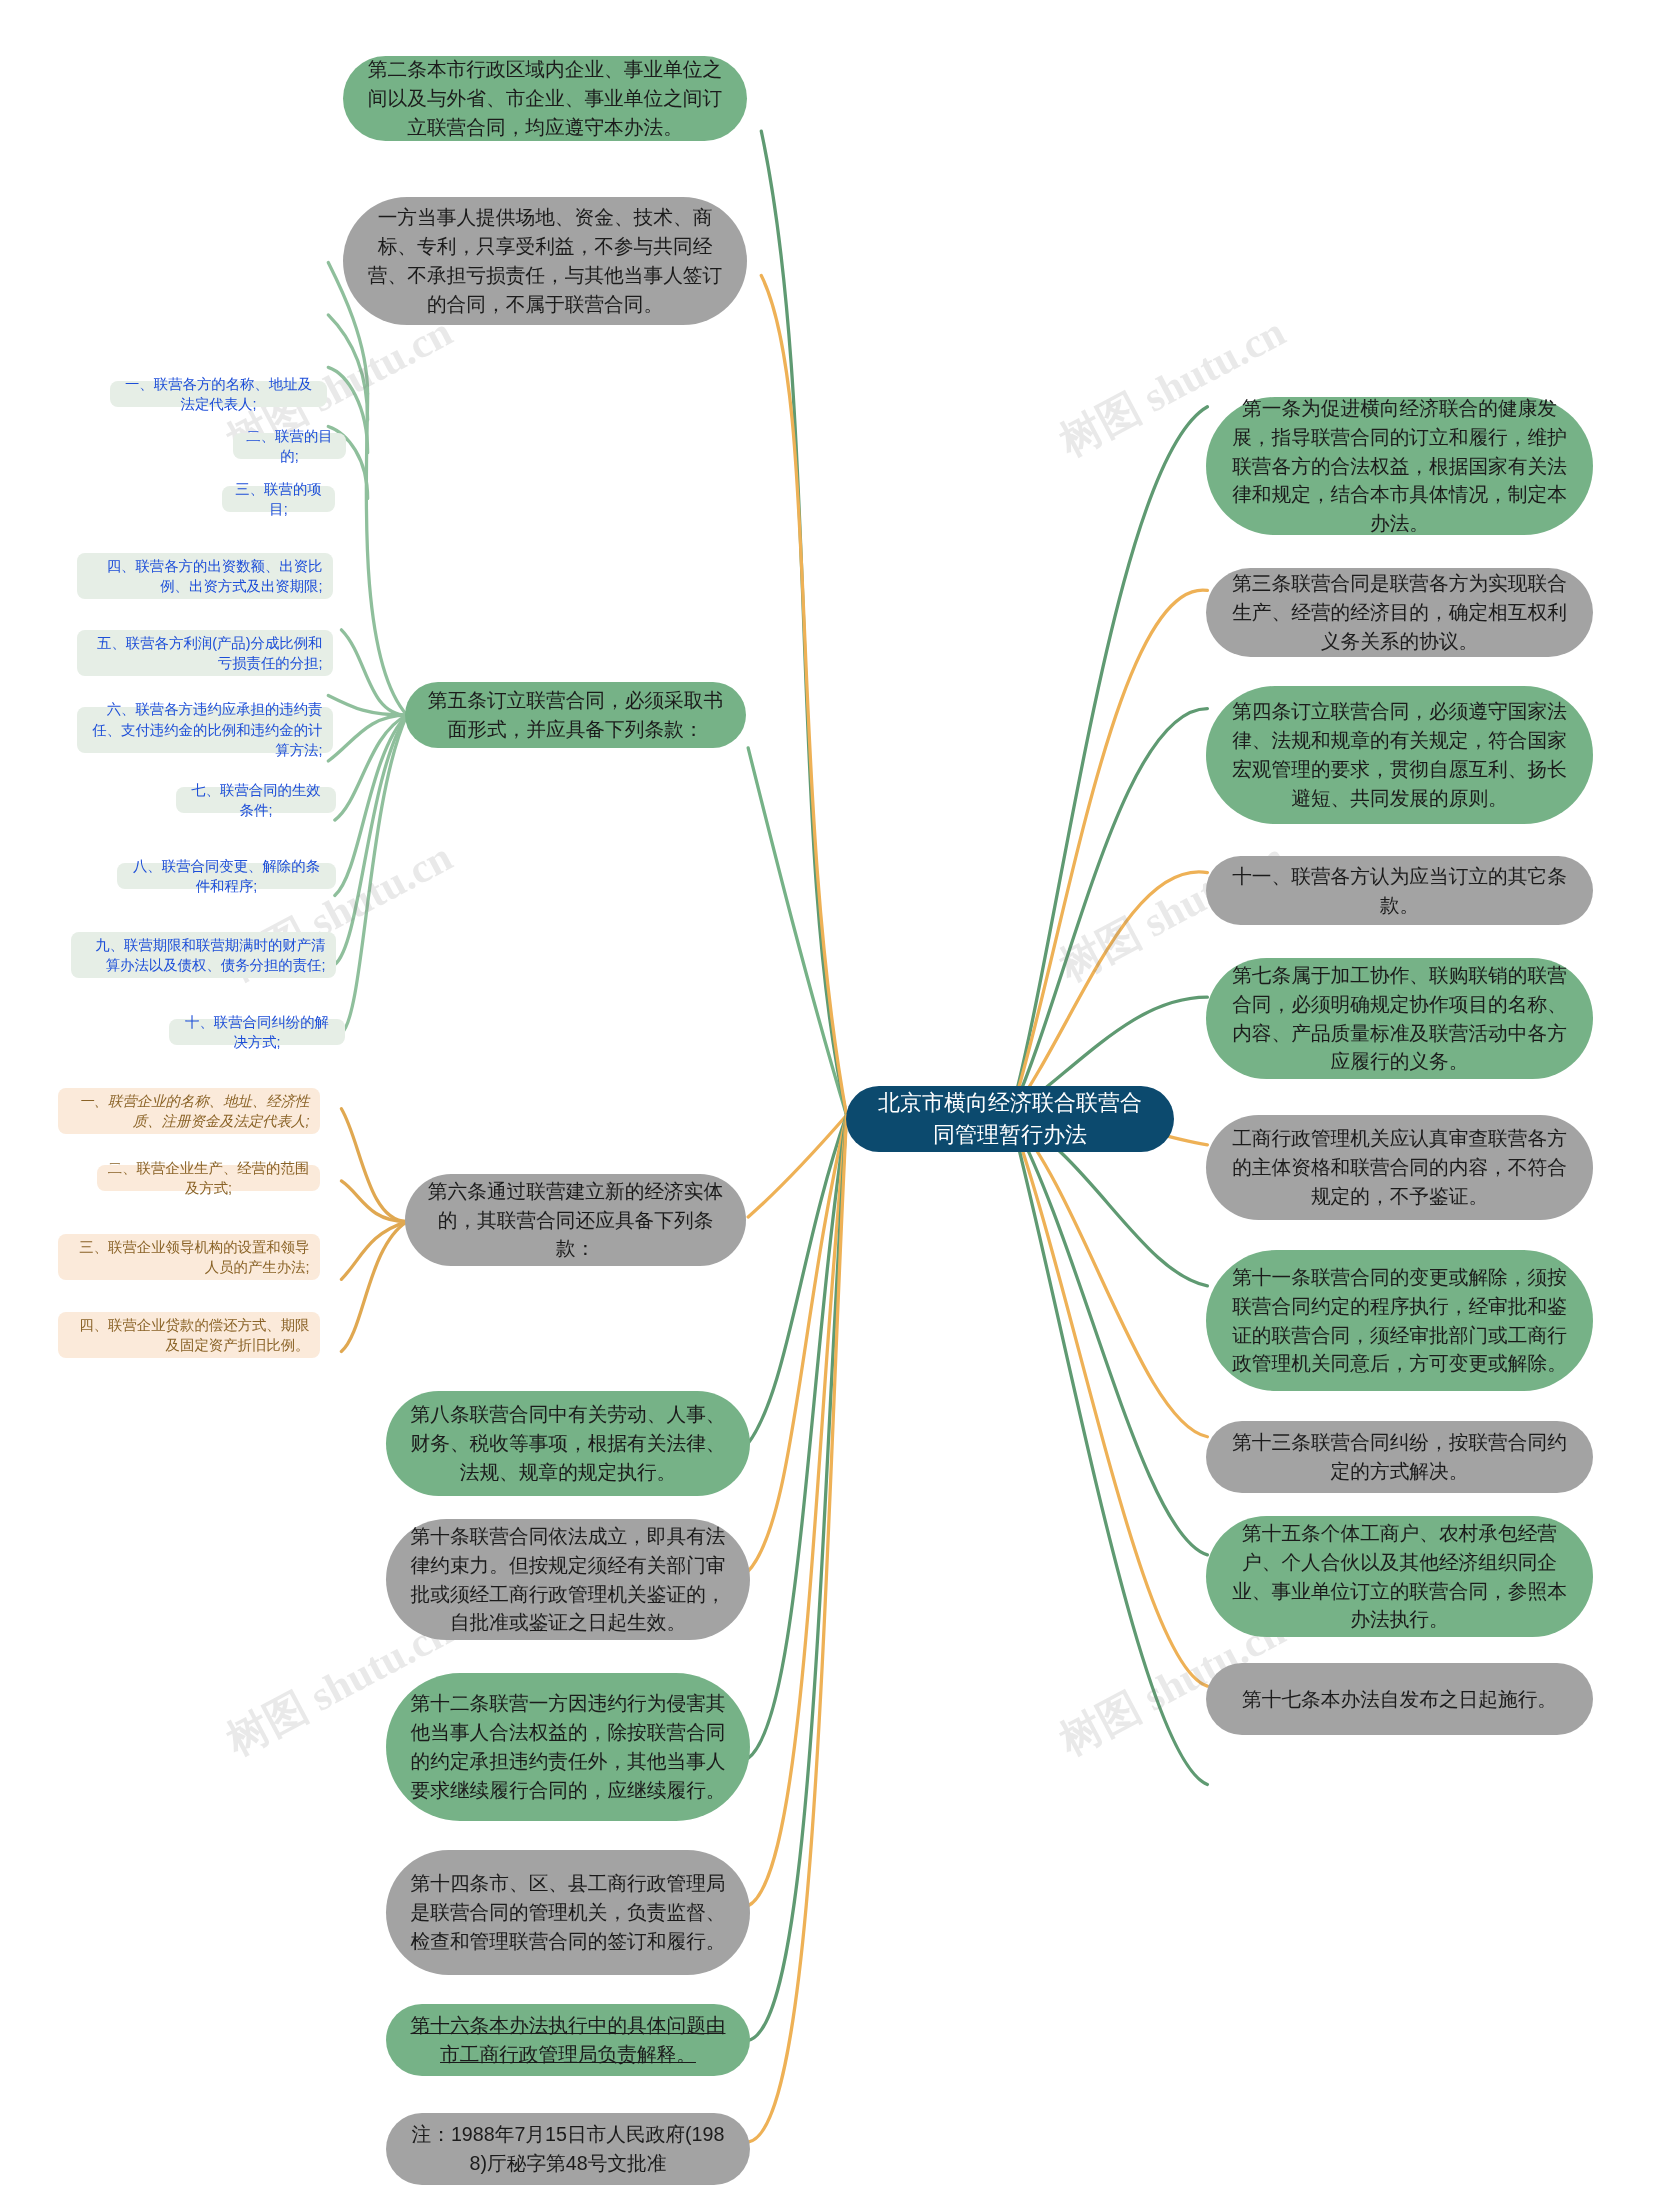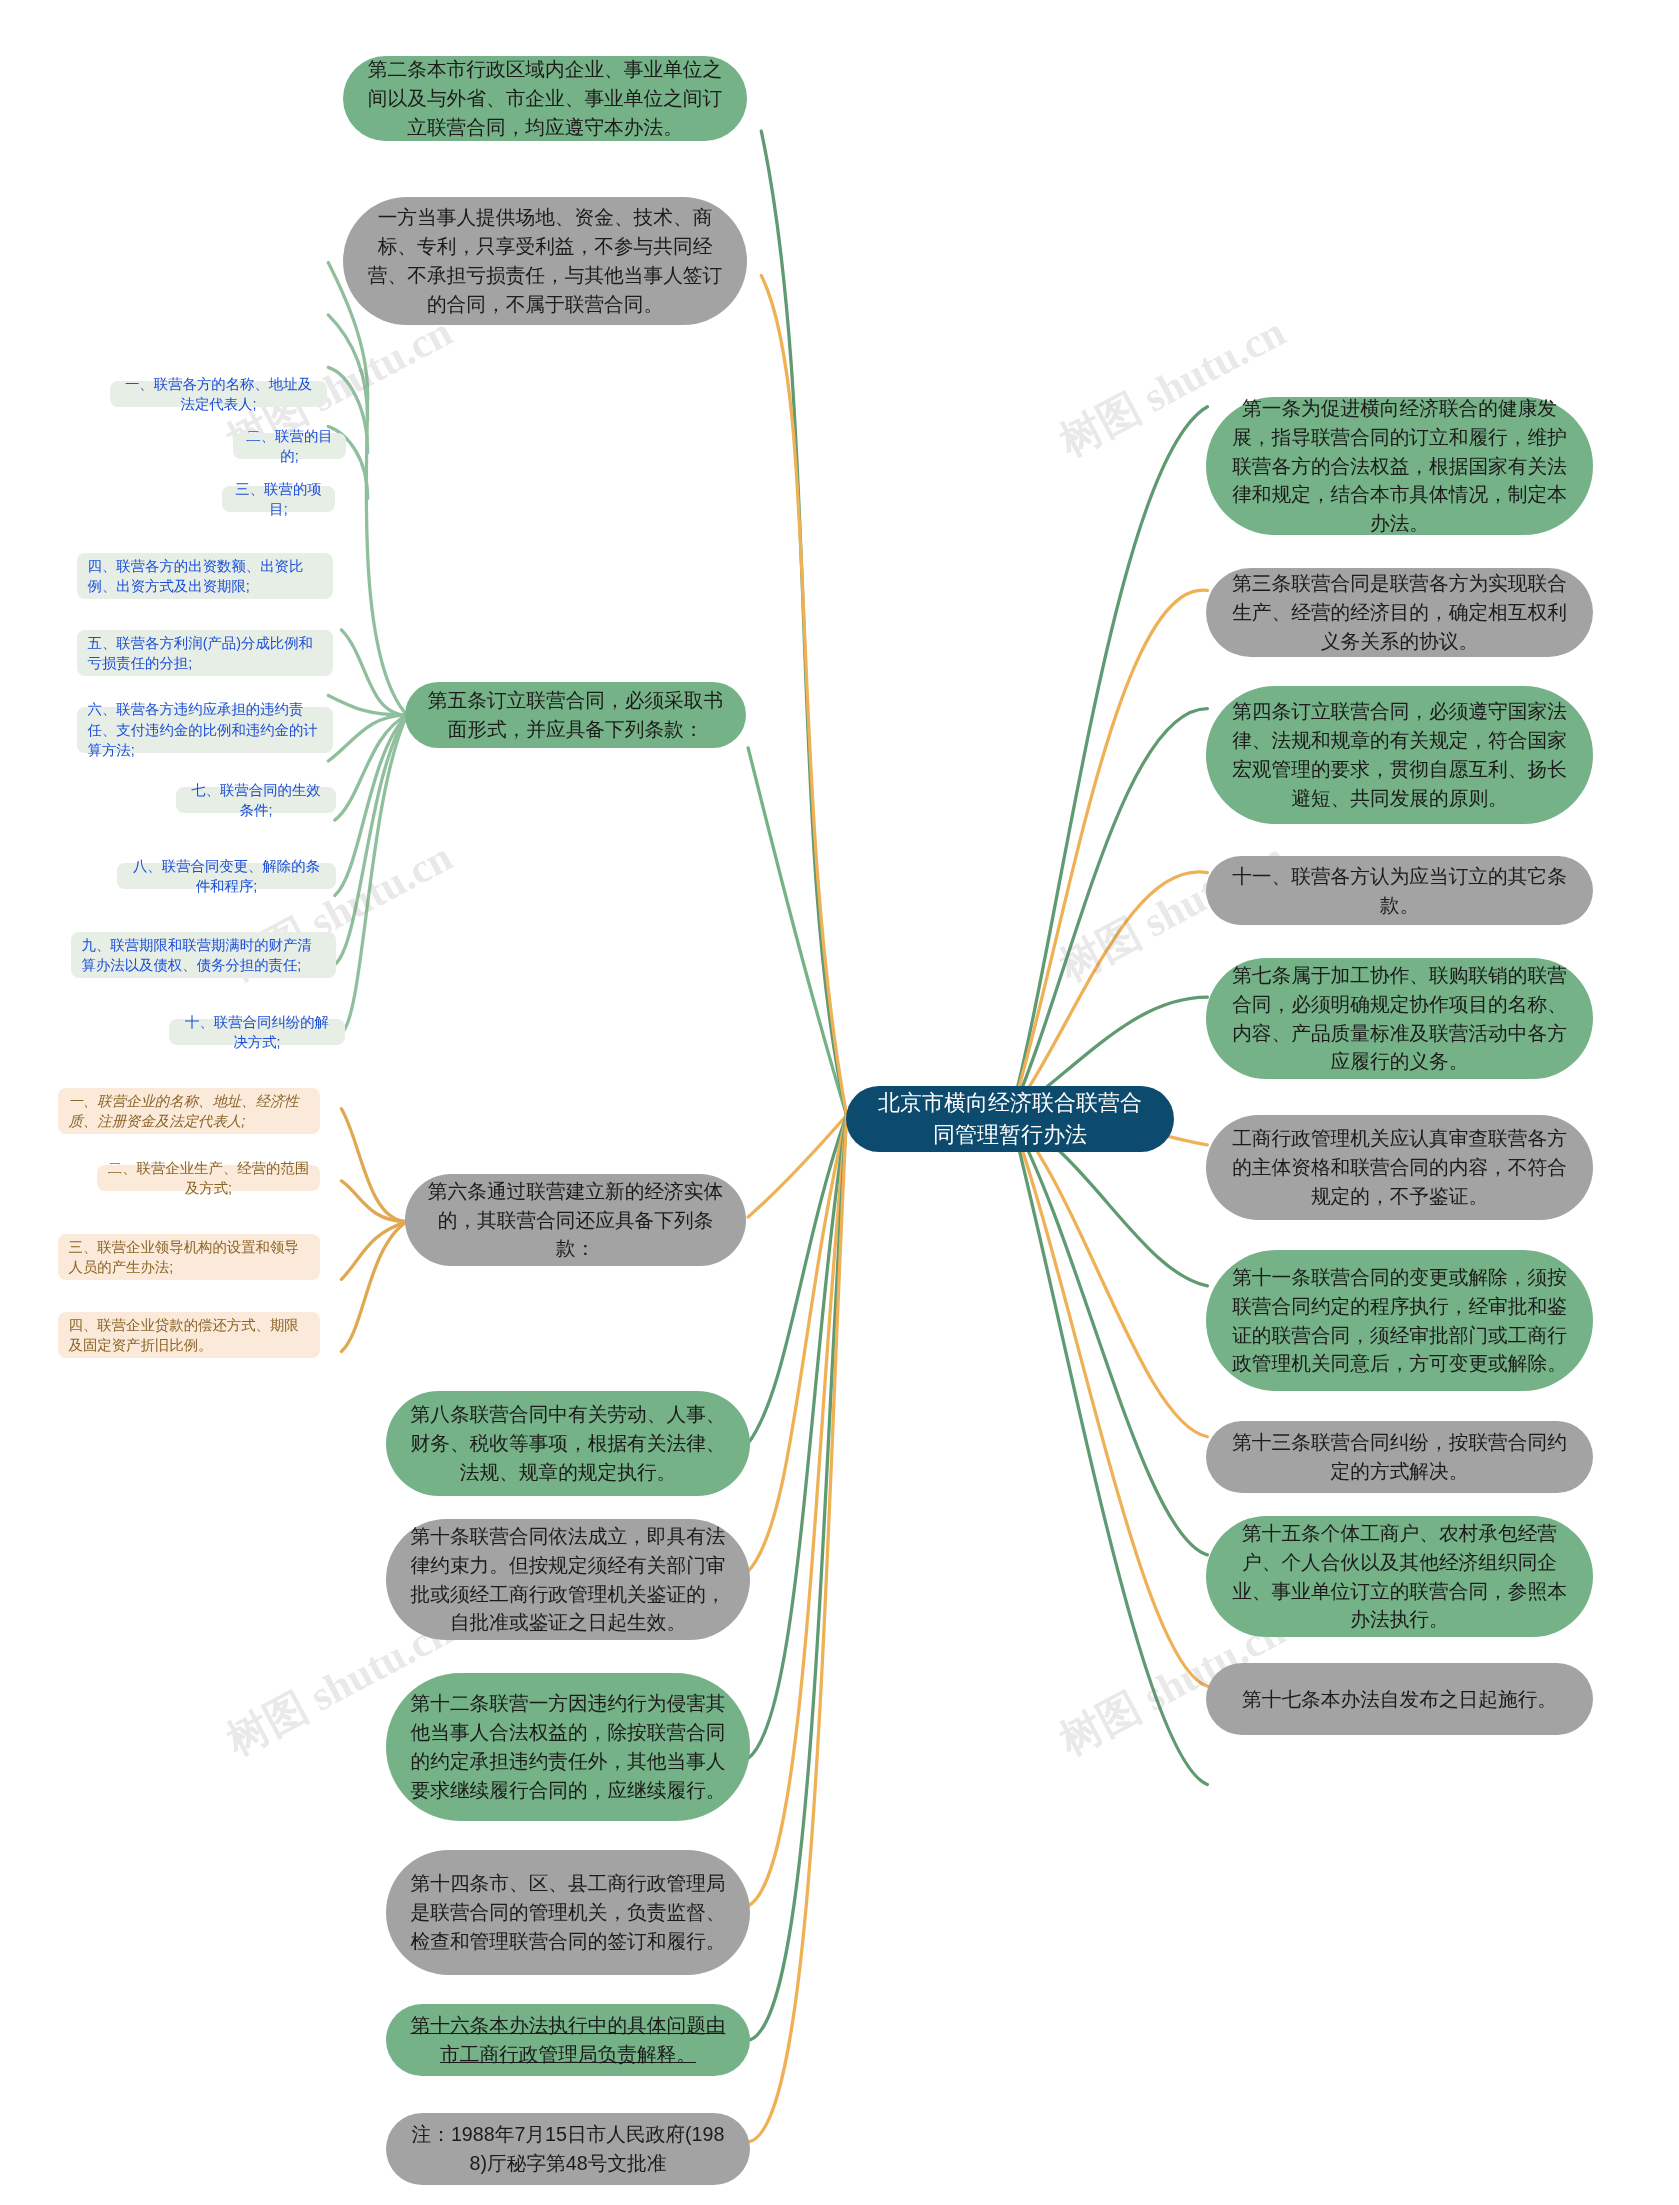--- a/index.html
+++ b/index.html
@@ -53,21 +53,21 @@
     border-radius:7.9px;
     padding:7.2px 10.5px;
     font-size:14.4px;
     color:#233024;
     line-height:1.42;
   }
   .chip.greenlite{background:#e6eee6;color:#1d4ed8;}
   .chip.orangelite{background:#fbeada;color:#8a6327;}
 
   .t-center{text-align:center;justify-content:center;}
-  .t-left{text-align:left;justify-content:flex-start;}
+  .t-left{text-align:right;justify-content:flex-start;}
 </style>
 </head>
 <body>
 
 <div id="canvas">
 
   <svg id="edges" viewBox="0 0 2560 3361">
     <g fill="none" stroke-width="5" stroke-linecap="round">
 
       <path d="M1290 1700 C 1230 1500, 1180 1300, 1140 1140" stroke="#76b287"></path>

